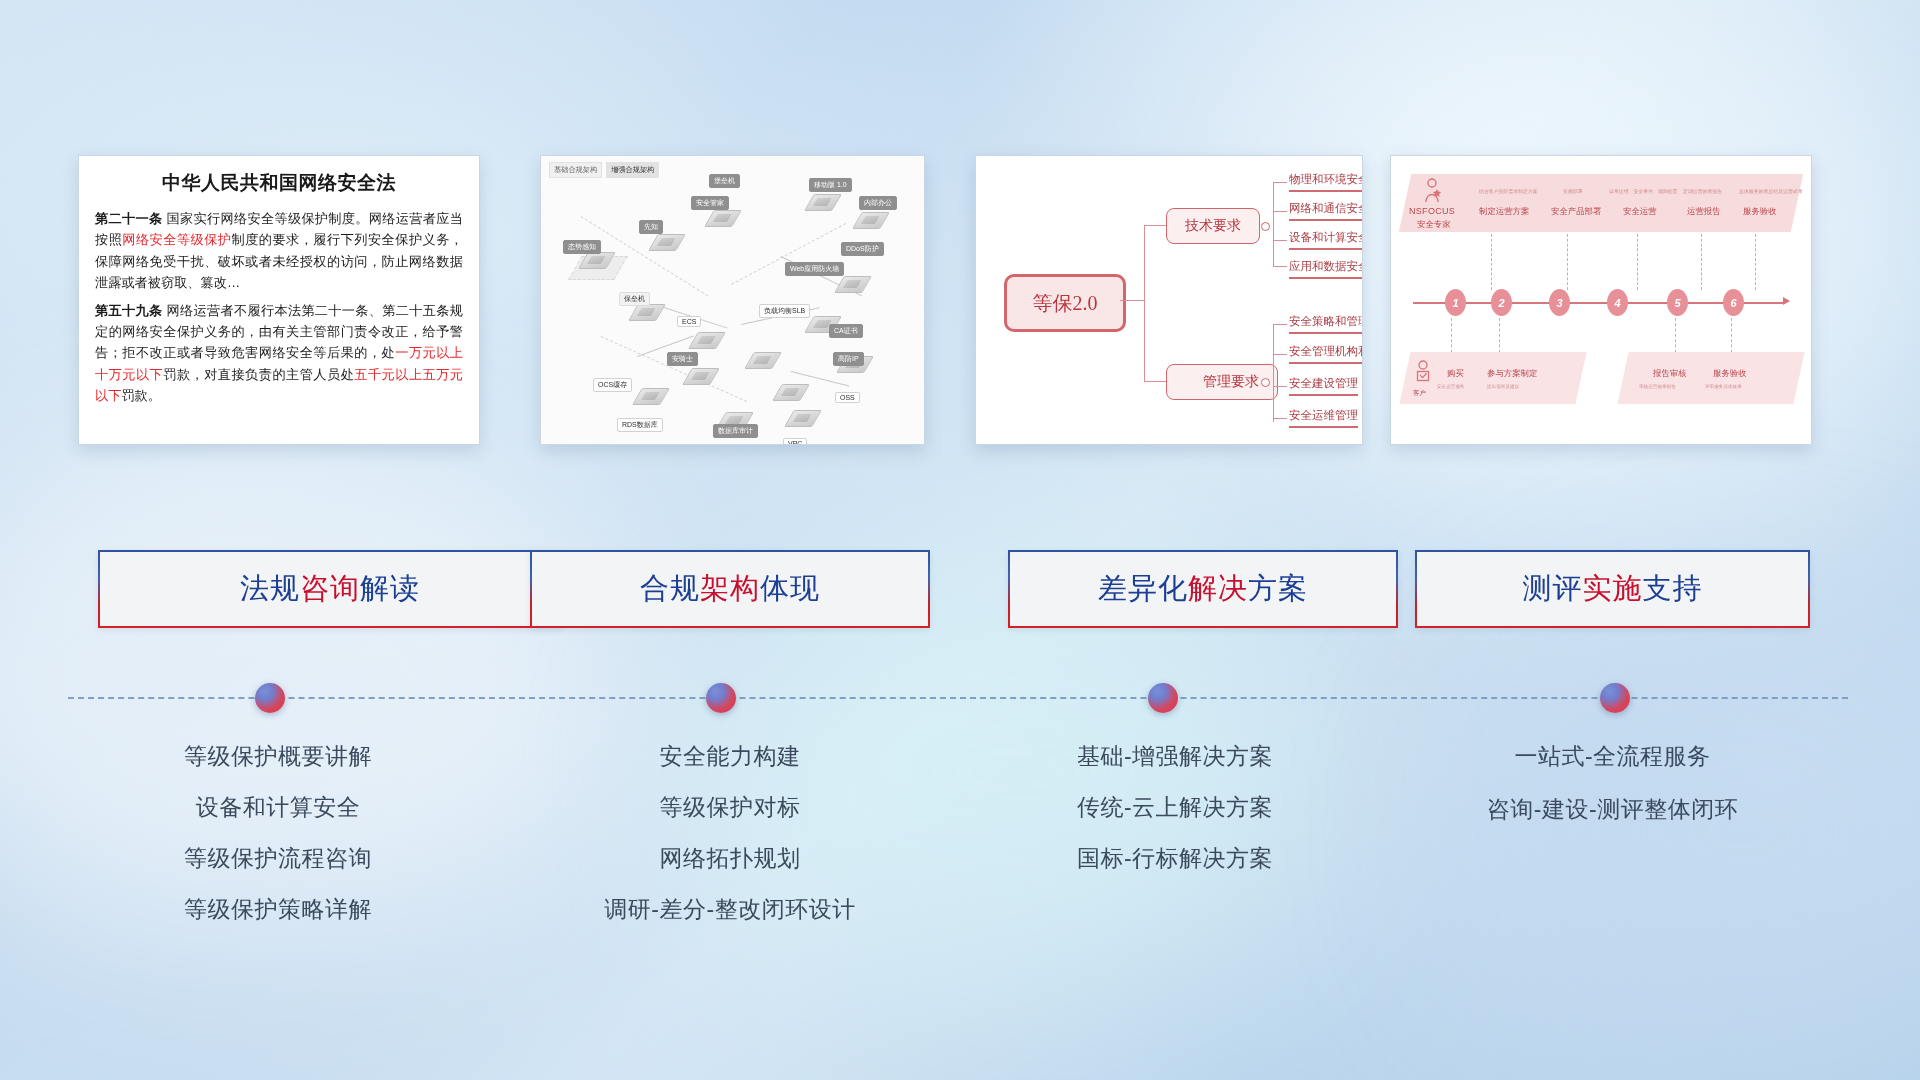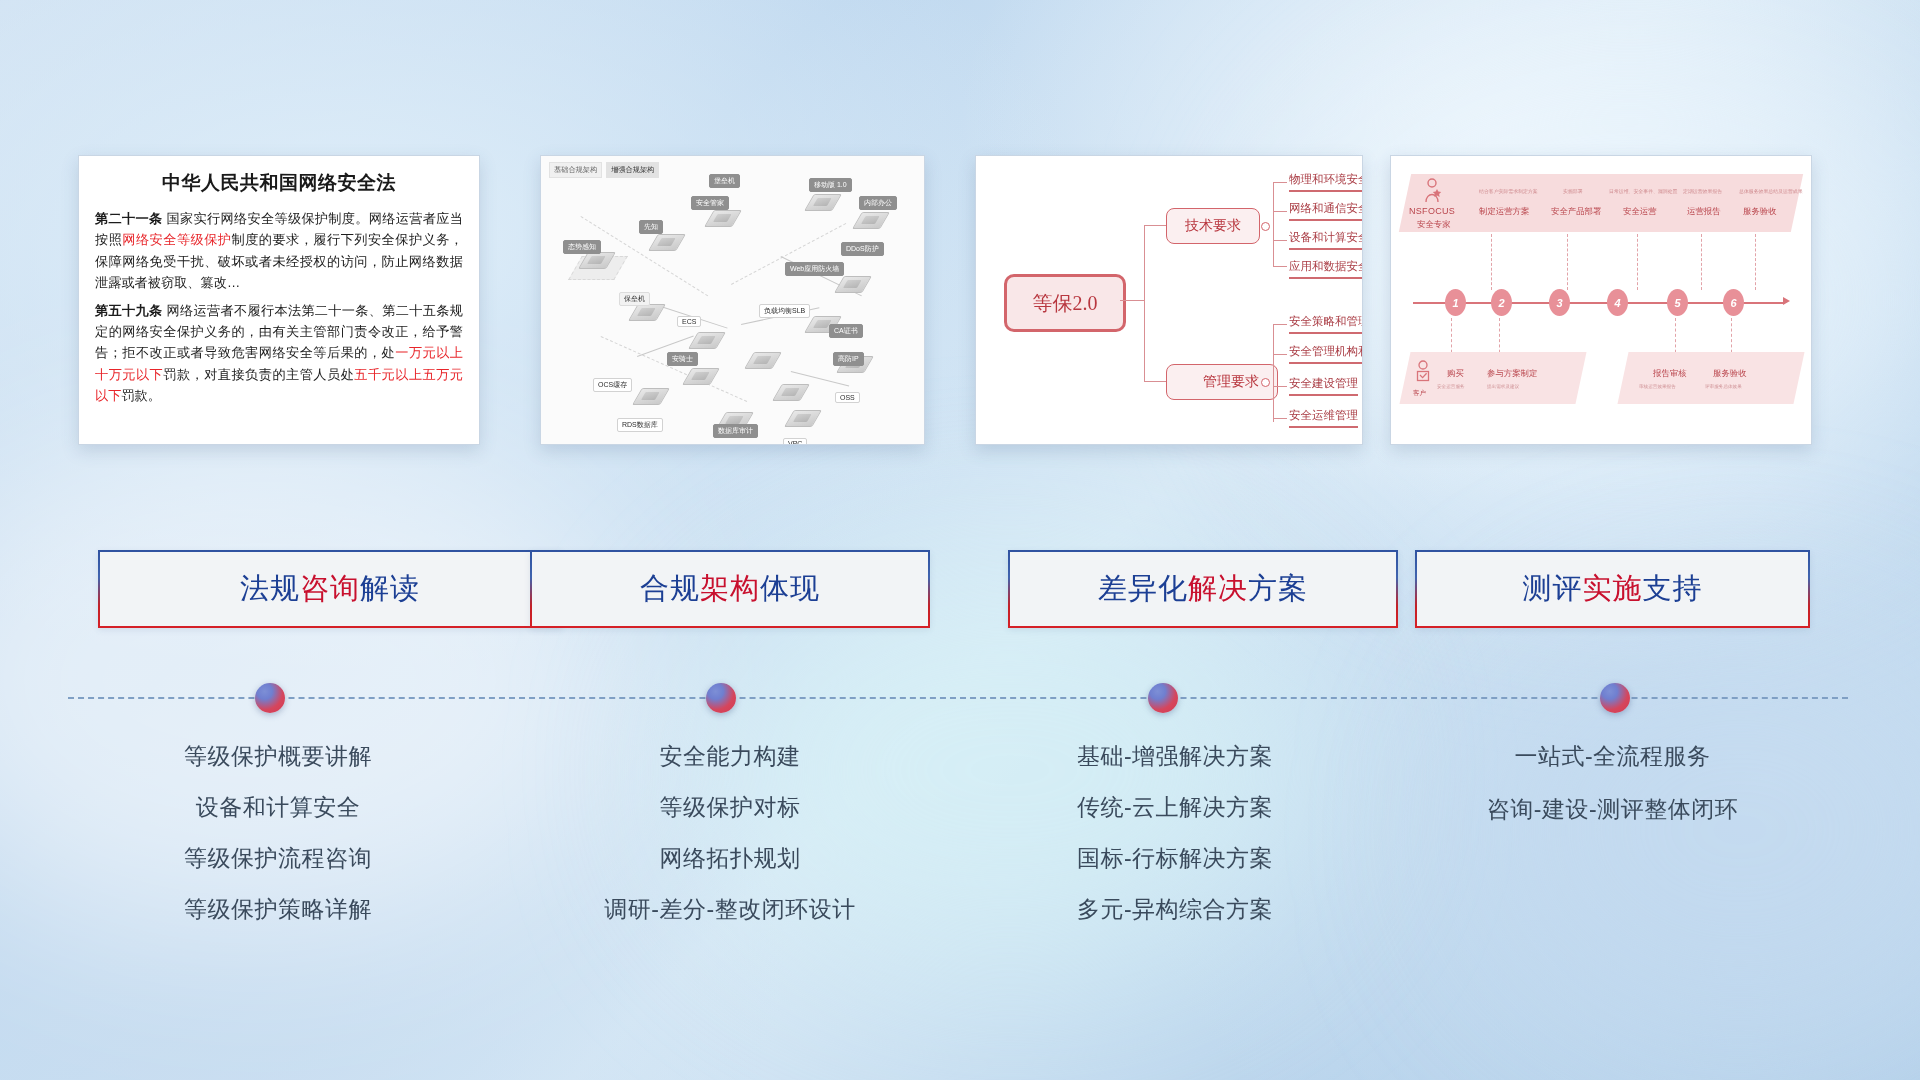--- a/index.html
+++ b/index.html
@@ -380,21 +380,20 @@
       <li>等级保护对标</li>
       <li>网络拓扑规划</li>
       <li>调研-差分-整改闭环设计</li>
     </ul>
   </div>
   <div class="list l3">
     <ul>
       <li>基础-增强解决方案</li>
       <li>传统-云上解决方案</li>
       <li>国标-行标解决方案</li>
-      <li>多元-异构综合方案</li>
     </ul>
   </div>
   <div class="list l4">
     <ul>
       <li>一站式-全流程服务</li>
       <li>咨询-建设-测评整体闭环</li>
     </ul>
   </div>
 
 </div>

